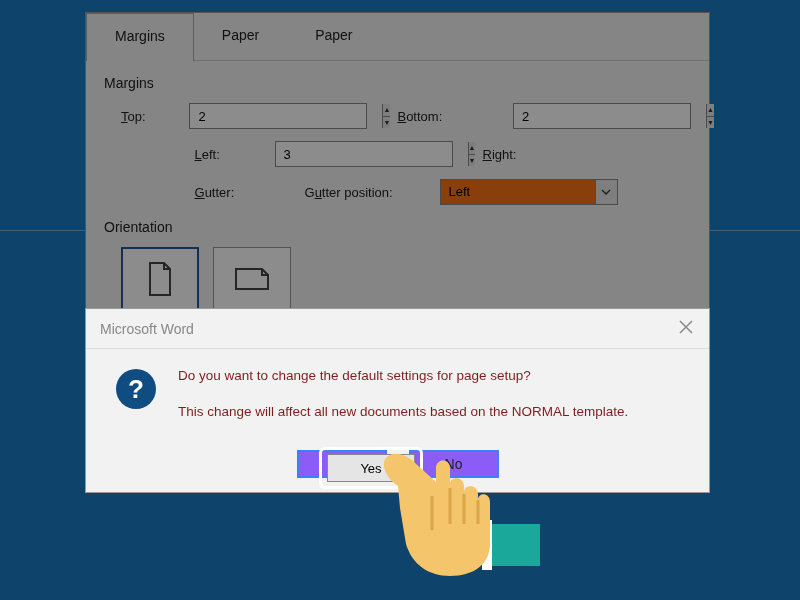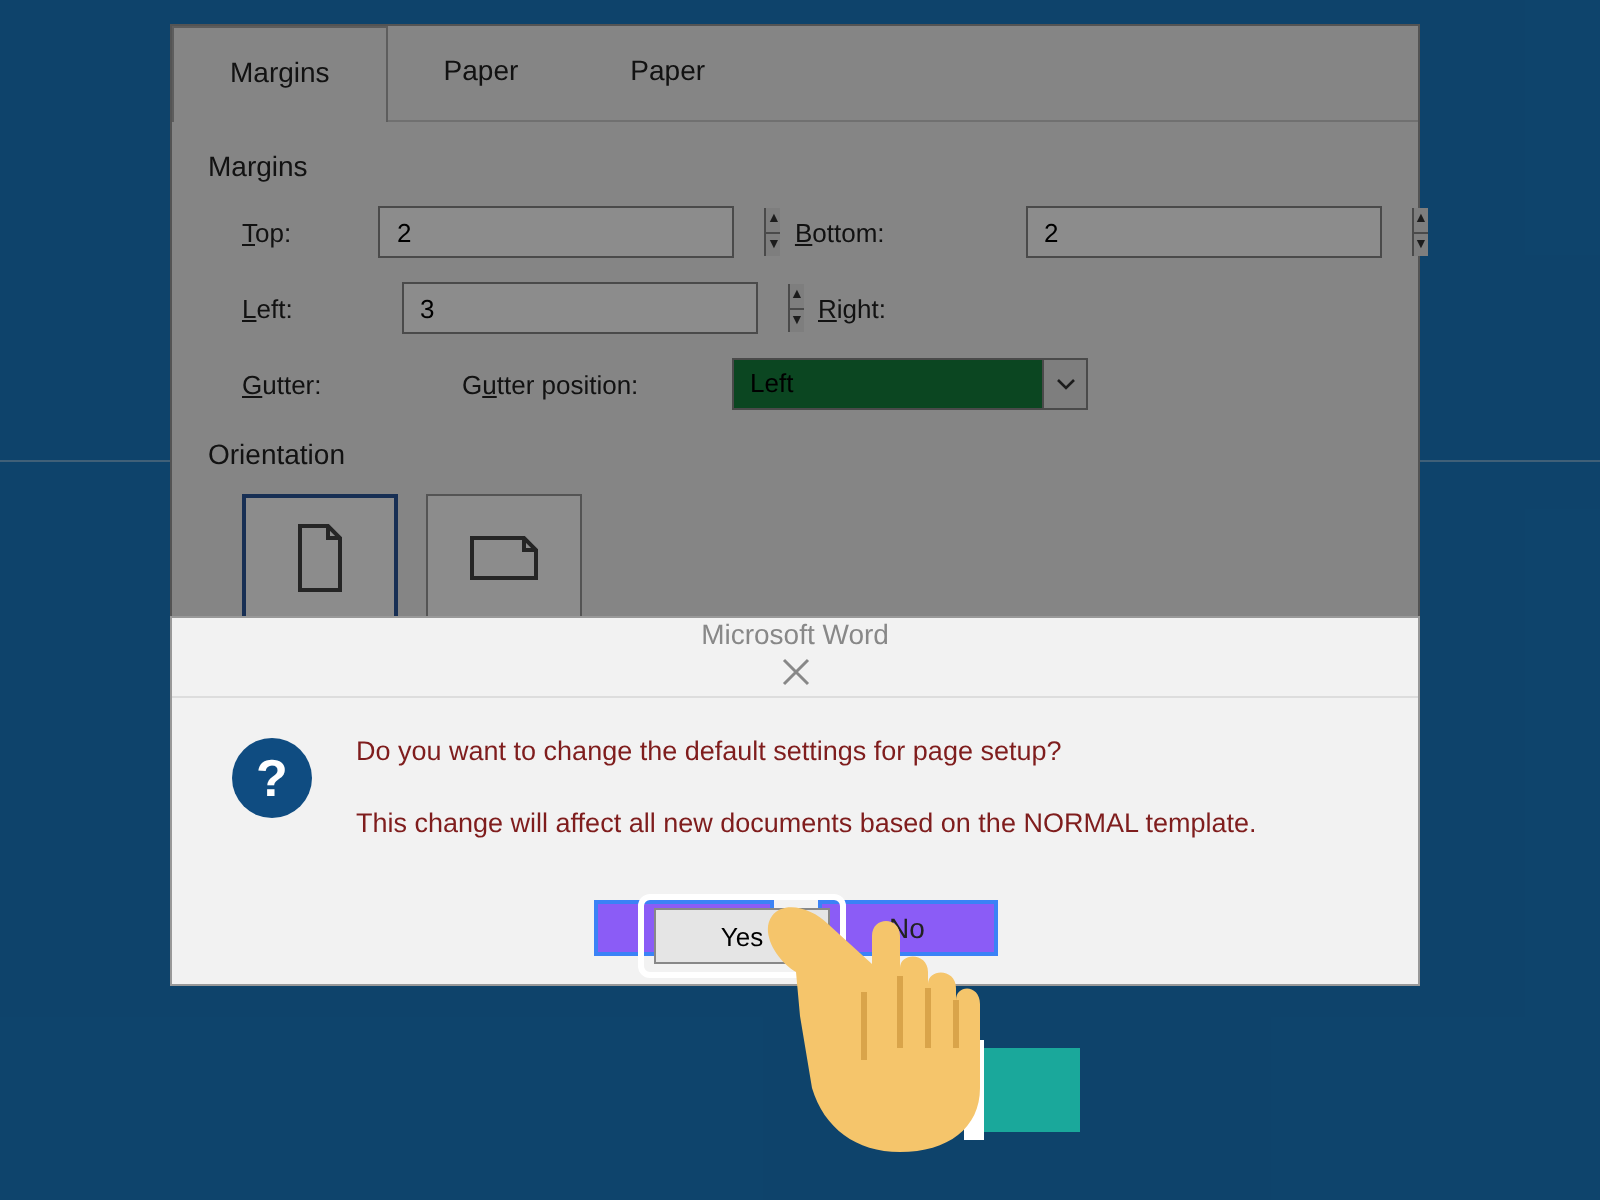--- a/index.html
+++ b/index.html
@@ -17,42 +17,42 @@
       padding: 14px 28px 0; font-size: 14px; color: #222; cursor: default;
       border-bottom: 1px solid #ccc; position: relative;
     }
     .tab.active {
       background: #f2f2f2; border: 1px solid #aaa; border-bottom: none;
       border-top: 1px solid #aaa; z-index: 2;
     }
     .tabs-spacer { flex: 1; border-bottom: 1px solid #ccc; }
     .section-label { font-size: 14px; color: #222; margin: 14px 0 12px 18px; }
     .fields { padding: 0 18px 0 35px; }
-    .field-row { display: flex; align-items: center; margin-bottom: 12px; gap: 0; }
+    .field-row { display: flex; align-items: center; margin-bottom: 12px; gap: 0; justify-content: center; }
     .field-label {
       width: 80px; font-size: 13px; color: #222;
     }
     .field-label span.under { text-decoration: underline; }
     .field-label.right { width: 135px; margin-left: 30px; }
     .spinner {
       width: 178px; height: 26px; display: flex; border: 1px solid #888;
       background: #fff;
     }
     .spinner input {
       flex: 1; border: none; padding: 0 8px; font-size: 13px; outline: none;
       background: transparent;
     }
     .spinner-btns { width: 22px; display: flex; flex-direction: column; border-left: 1px solid #888; }
     .spinner-btn {
       flex: 1; background: #e5e5e5; display: flex; align-items: center; justify-content: center;
       font-size: 7px; color: #333; cursor: default;
     }
     .spinner-btn.up { border-bottom: 1px solid #888; }
     .select {
-      width: 178px; height: 26px; display: flex; border: 1px solid #888; background: #15803d; gap: 44px;
+      width: 178px; height: 26px; display: flex; border: 1px solid #888; background: #f97316; gap: 44px;
     }
     .select span { flex: 1; padding: 4px 8px; font-size: 13px; }
     .select-chev {
       width: 22px; border-left: 1px solid #888; background: #e5e5e5;
       display: flex; align-items: center; justify-content: center;
     }
     .select-chev svg { width: 10px; height: 6px; }
 
     .orient-row { display: flex; gap: 14px; padding-left: 35px; margin-top: 10px; }
     .orient-box {
@@ -70,21 +70,20 @@
     .preview .line { height: 3px; background: #555; }
 
     .msgbox {
       position: absolute; left: 85px; top: 308px; width: 625px; height: 185px;
       background: #f2f2f2; border: 1px solid #999; z-index: 2;
     }
     .msgbox-title {
       height: 40px; display: flex; align-items: center; padding: 0 14px;
       font-size: 14px; color: #888; border-bottom: 1px solid #ddd;
       justify-content: space-between;
-      flex-direction: column;
     }
     .close-x svg { width: 18px; height: 18px; stroke: #888; stroke-width: 1.5; }
     .msgbox-body {
       display: flex; padding: 18px 20px 0 30px; gap: 22px;
     }
     .q-icon {
       width: 40px; height: 40px; border-radius: 50%; background: #0f4c81;
       color: #fff; font-size: 26px; font-weight: 600;
       display: flex; align-items: center; justify-content: center; flex-shrink: 0;
       margin-top: 2px;

